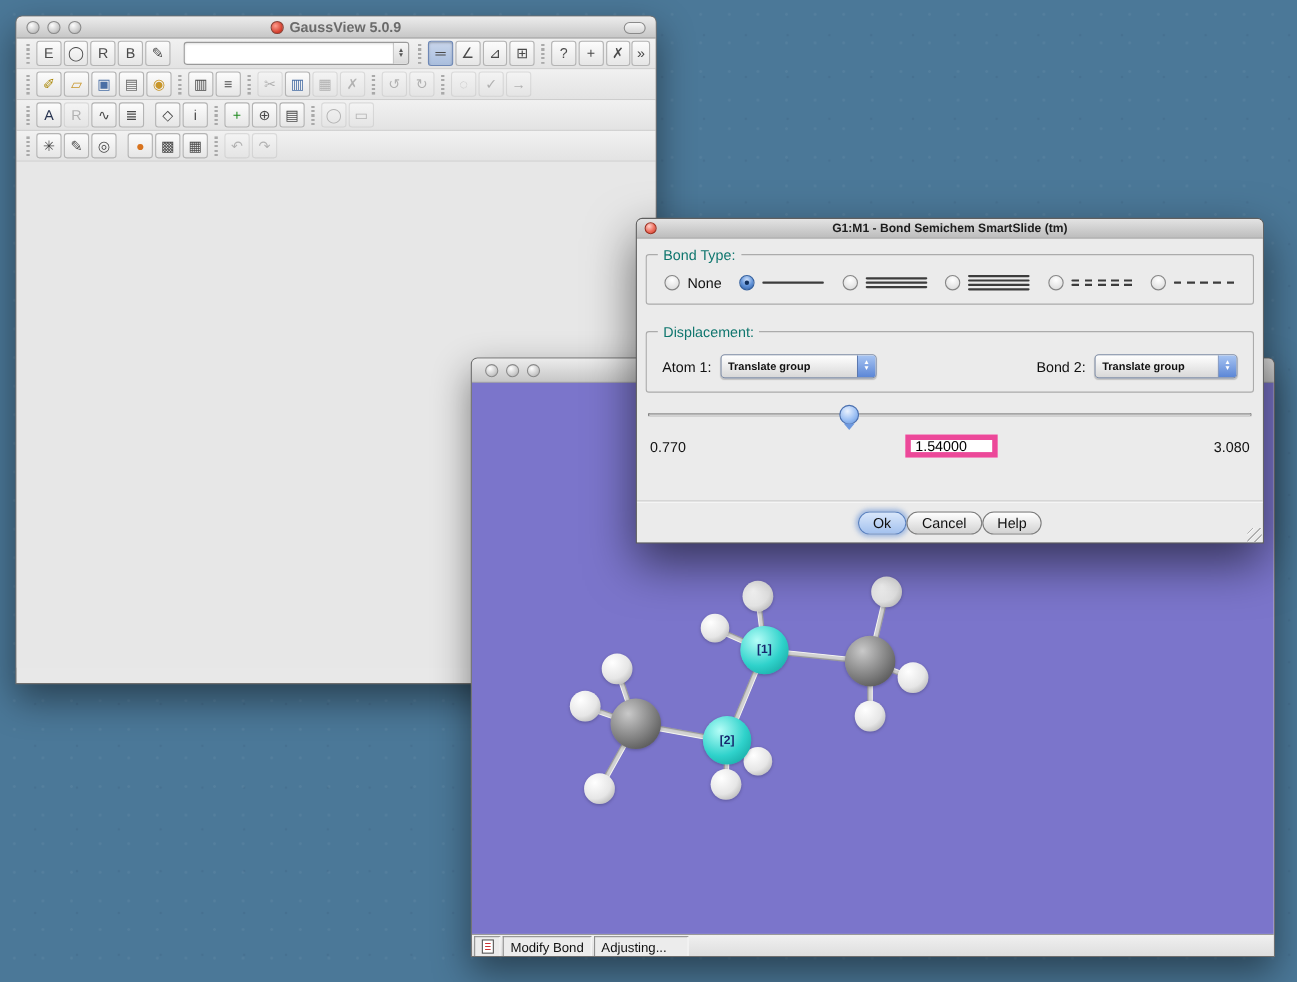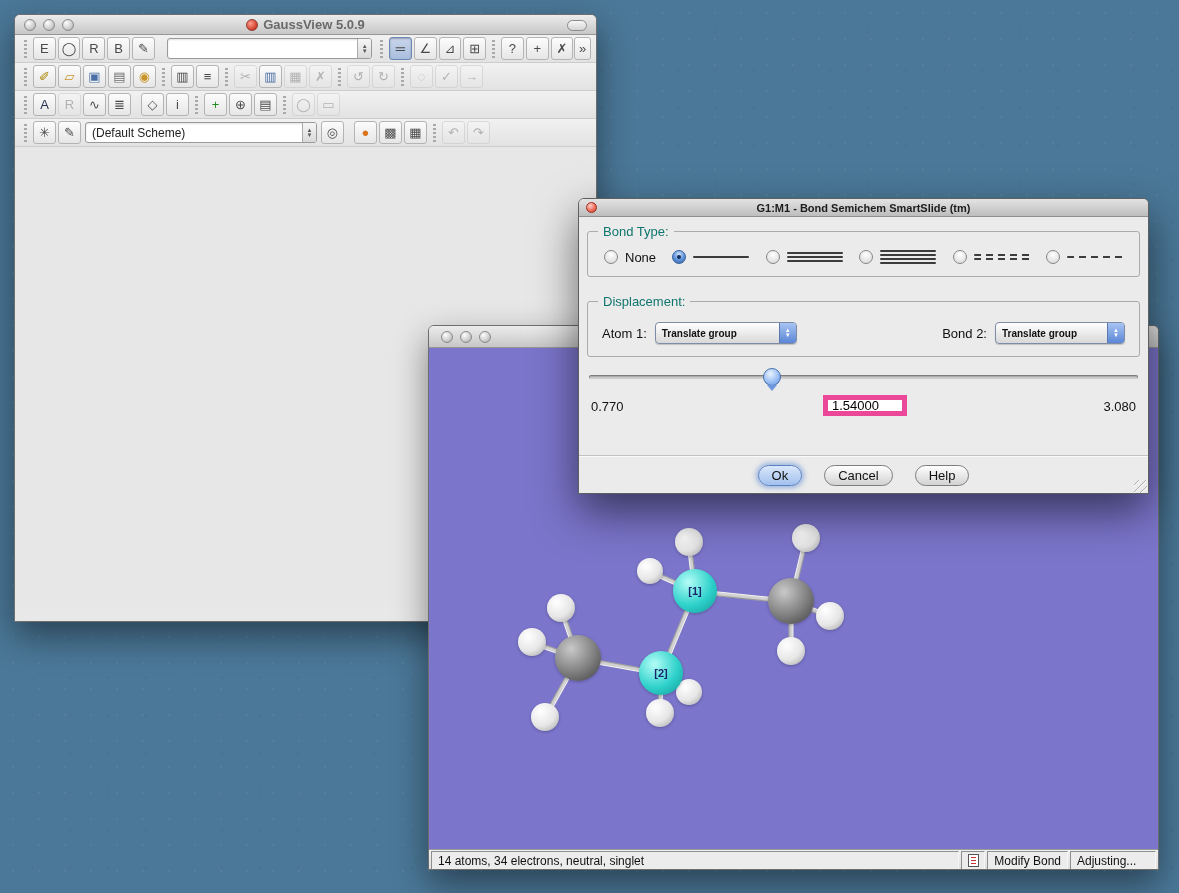--- a/index.html
+++ b/index.html
@@ -88,21 +88,21 @@
                   background:linear-gradient(#9f9f9f,#d6d6d6); border:1px solid #7f7f7f; border-bottom-color:#cfcfcf; }
   .slider-thumb { position:absolute; top:-8px; width:18px; height:18px; border-radius:50%; border:1px solid #4a6fae;
                   background:radial-gradient(circle at 40% 30%, #eaf2fe, #9cc0f4 55%, #5e8fd8); }
   .slider-thumb::after { content:""; position:absolute; left:50%; bottom:-6px; transform:translateX(-50%);
                   border:5px solid transparent; border-top:6px solid #6d98de; border-bottom:0; }
   .smin { position:absolute; left:12px; top:182px; font-size:13px; color:#111; }
   .smax { position:absolute; right:12px; top:182px; font-size:13px; color:#111; }
   .sval { position:absolute; left:244px; top:178px; width:84px; height:21px; border:5px solid #ec4899;
           font:13px "Liberation Sans", sans-serif; padding:0 4px; background:#fff; }
   .dsep { position:absolute; left:0; right:0; top:238px; border-top:1px solid #c2c2c2; border-bottom:1px solid #fafafa; }
-  .dbtns { position:absolute; left:0; right:0; top:248px; display:flex; justify-content:center; gap:22px; }
+  .dbtns { position:absolute; left:0; right:0; top:248px; display:flex; justify-content:center; }
   .pushbtn { height:21px; padding:0 13px; border-radius:11px; border:1px solid #7d7d7d;
              background:linear-gradient(#ffffff,#d2d2d2); font-size:13px; color:#111;
              display:inline-flex; align-items:center; }
   .pushbtn.default { background:linear-gradient(#d9e7fb,#a3c1ee); border-color:#5b82c0;
                      box-shadow:0 0 5px 2px rgba(110,150,215,.65); }
   .rgrip { position:absolute; right:1px; bottom:1px; width:13px; height:13px;
            background:repeating-linear-gradient(135deg, transparent 0 3px, #b0b0b0 3px 4px, #f2f2f2 4px 5px); }
 
   
   .winmol { left:428px; top:325px; width:731px; height:545px; z-index:20; }
@@ -290,27 +290,20 @@
         <i>▭</i>
       </span>
     </div>
   <div class="toolbar" data-name="view-toolbar">
       <span class="tgrip" data-name="toolbar-grip"></span>
       <span class="tbtn" data-name="display-format-button">
         <i>✳</i>
       </span>
       <span class="tbtn" data-name="view-options-button">
         <i>✎</i>
-      </span>
-      <span class="tcombo" data-name="scheme-combo">
-        <span class="ctext" data-name="scheme-combo-value">(Default Scheme)</span>
-        <span class="cstep" data-name="combo-stepper-icon">
-          <i>▲</i>
-          <i>▼</i>
-        </span>
       </span>
       <span class="tbtn" data-name="scheme-globe-button">
         <i>◎</i>
       </span>
       <span class="tspace" data-name="toolbar-spacer"></span>
       <span class="tbtn" data-name="render-mode-button">
         <i style="color: rgb(216, 115, 30);">●</i>
       </span>
       <span class="tbtn" data-name="cascade-windows-button">
         <i>▩</i>
@@ -363,21 +356,20 @@
       <span class="atom aC" data-name="carbon-atom" style="left: 339px; top: 230px; width: 46px; height: 46px;"></span>
       <span class="atom aC" data-name="carbon-atom" style="left: 126px; top: 287px; width: 46px; height: 46px;"></span>
       <span class="atom aS" data-name="selected-carbon-atom" style="left: 244px; top: 221px; width: 44px; height: 44px;">
         <span class="albl" data-name="atom-index-label">[1]</span>
       </span>
       <span class="atom aS" data-name="selected-carbon-atom" style="left: 210px; top: 303px; width: 44px; height: 44px;">
         <span class="albl" data-name="atom-index-label">[2]</span>
       </span>
     </div>
   <div class="statusbar" data-name="status-bar">
-    <span class="spanel grow" data-name="molecule-summary">14 atoms, 34 electrons, neutral, singlet</span>
     <span class="spanel icon" data-name="edited-file-panel">
       <span class="file-ic" data-name="edited-file-icon"></span>
     </span>
     <span class="spanel" data-name="status-mode">Modify Bond</span>
     <span class="spanel" style="min-width:86px" data-name="status-state">Adjusting...</span>
   </div>
 </div>
 
 <div class="window dialog" data-name="bond-smartslide-dialog">
   <div class="dlg-titlebar" data-name="dialog-titlebar">

